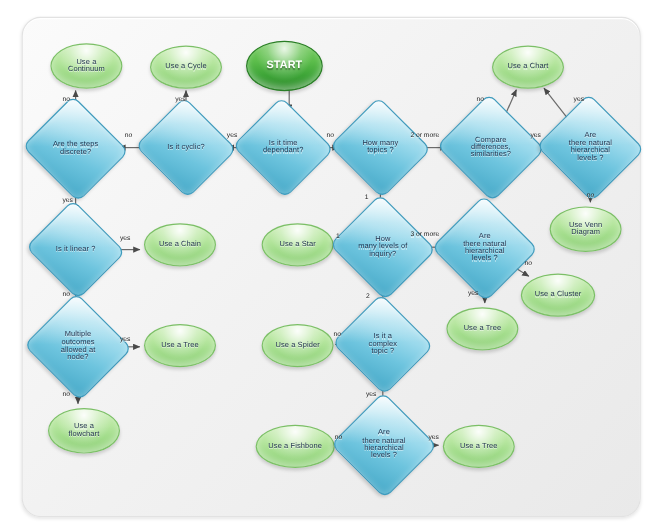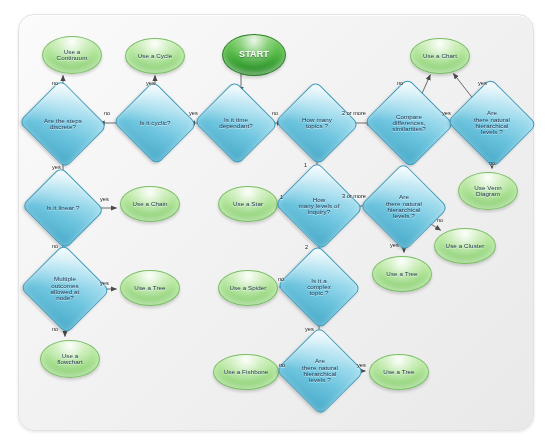--- a/index.html
+++ b/index.html
@@ -91,21 +91,21 @@
         <path d="M319.0,236.0 L319.0,254.5" marker-end="url(#arrow)"></path>
         <path d="M404.0,236.7 L404.0,252.5" marker-end="url(#arrow)"></path>
         <path d="M423.3,219.3 L440.7,230.3" marker-end="url(#arrow)"></path>
         <path d="M288.0,287.0 L279.5,287.0" marker-end="url(#arrow)"></path>
         <path d="M319.0,315.7 L319.0,336.9" marker-end="url(#arrow)"></path>
         <path d="M288.0,371.0 L280.5,371.0" marker-end="url(#arrow)"></path>
         <path d="M352.0,371.0 L365.5,371.0" marker-end="url(#arrow)"></path>
       </g>
   </svg>
   <div id="nodes-layer">
-      <div class="node oval start" style="left: 222px; top: 34px; width: 62px; height: 40px;">
+      <div class="node oval start" style="left: 205px; top: 34px; width: 62px; height: 40px;">
         <span>START</span>
       </div>
       <div class="node oval" style="left: 42px; top: 36px; width: 58px; height: 36px;">
         <span>Use a<br>Continuum</span>
       </div>
       <div class="node oval" style="left: 125px; top: 38px; width: 58px; height: 34px;">
         <span>Use a Cycle</span>
       </div>
       <div class="node oval" style="left: 410px; top: 38px; width: 58px; height: 34px;">
         <span>Use a Chart</span>

